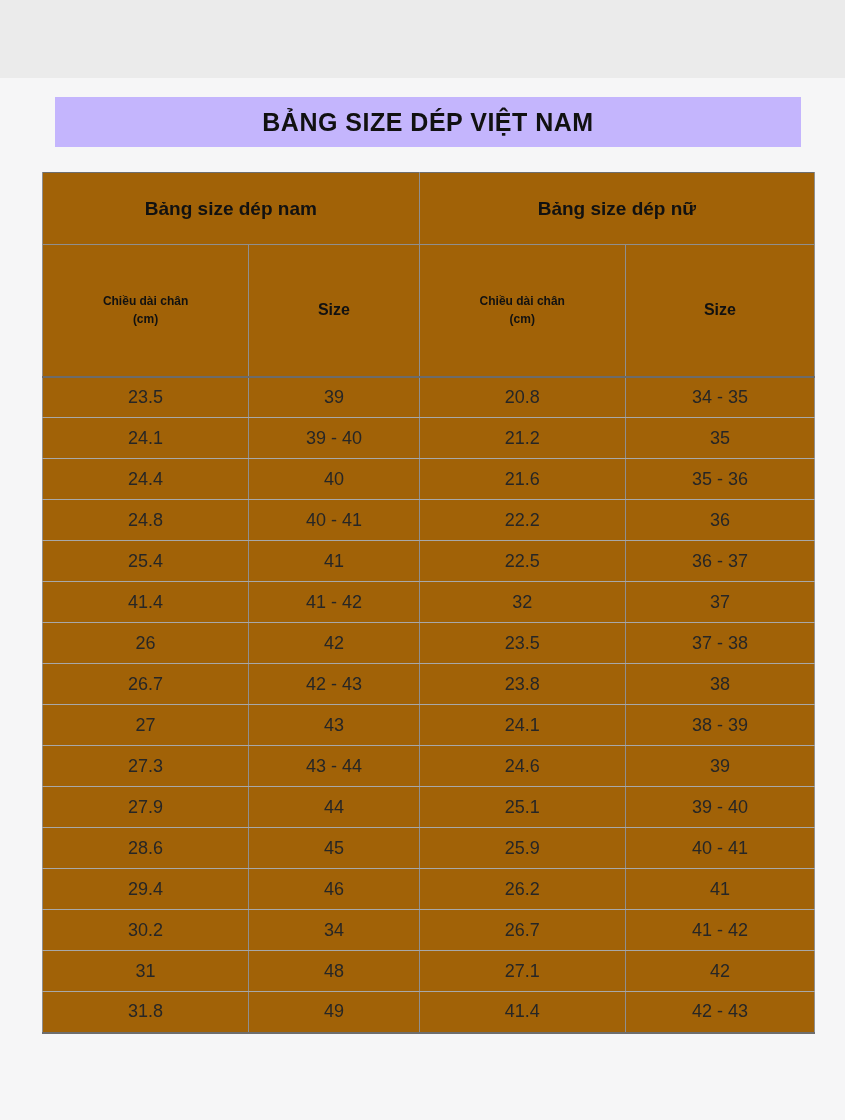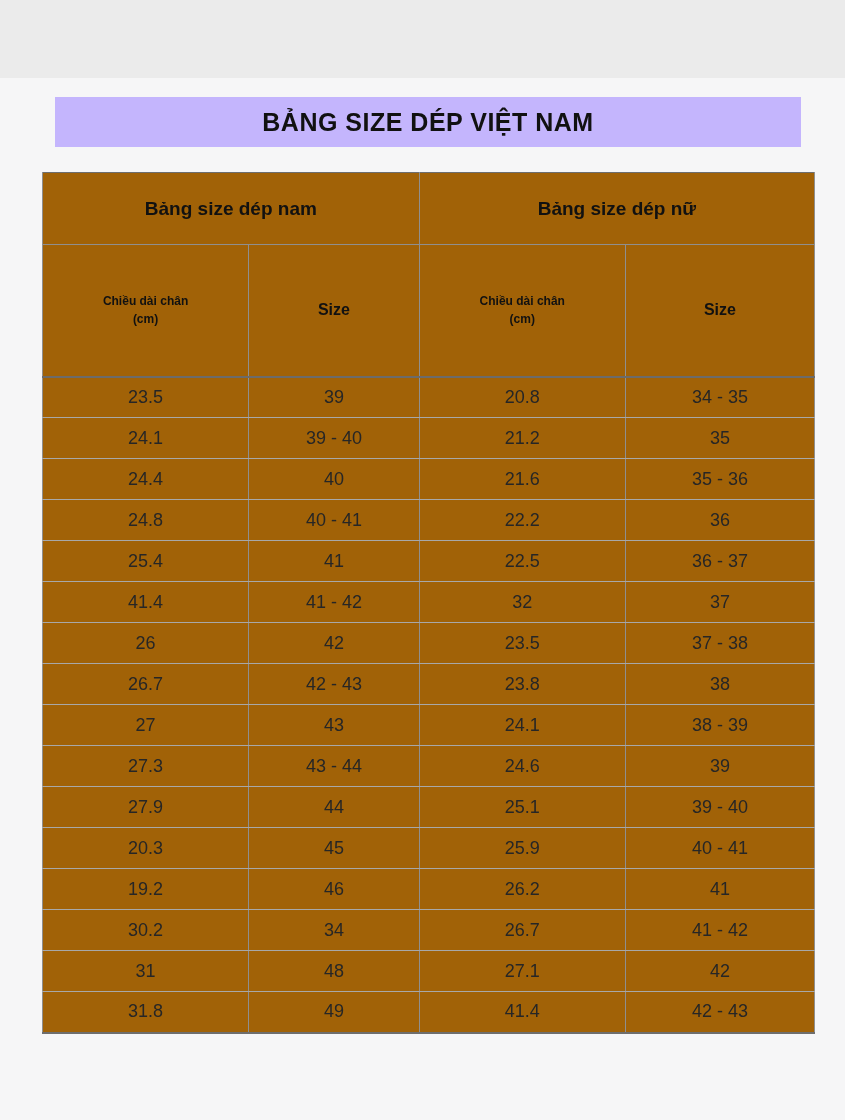--- a/index.html
+++ b/index.html
@@ -214,28 +214,28 @@
 
   <tr>
     <td>27.9</td>
     <td>44</td>
     <td>25.1</td>
     <td>39 - 40</td>
   </tr>
 
 
   <tr>
-    <td>20.3</td>
+    <td>28.6</td>
     <td>45</td>
     <td>25.9</td>
     <td>40 - 41</td>
   </tr>
 
   <tr>
-    <td>19.2</td>
+    <td>29.4</td>
     <td>46</td>
     <td>26.2</td>
     <td>41</td>
   </tr>
 
   <tr>
     <td>30.2</td>
     <td>34</td>
     <td>26.7</td>
     <td>41 - 42</td>

